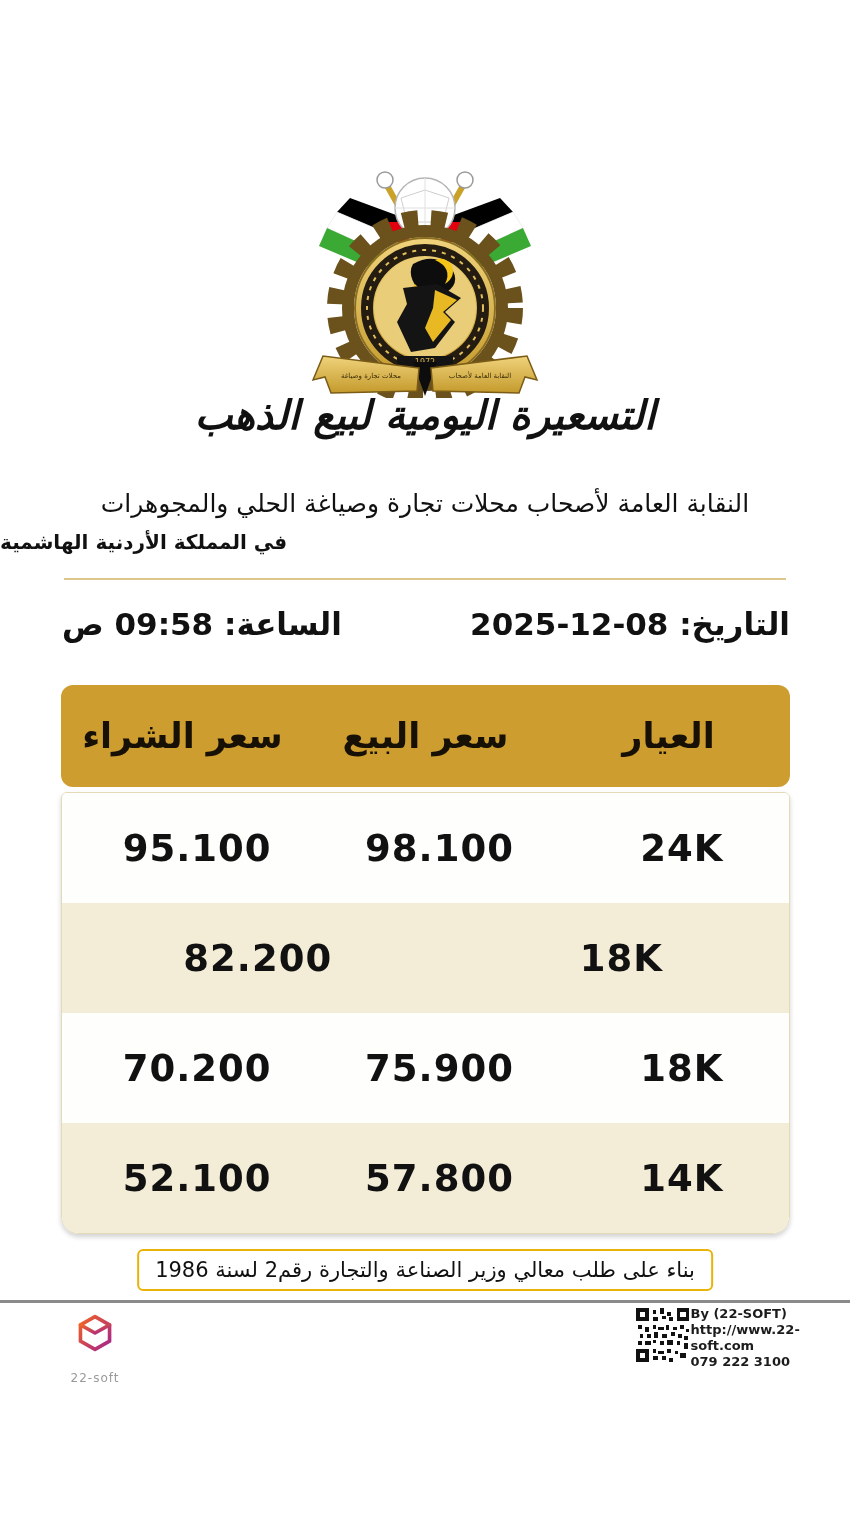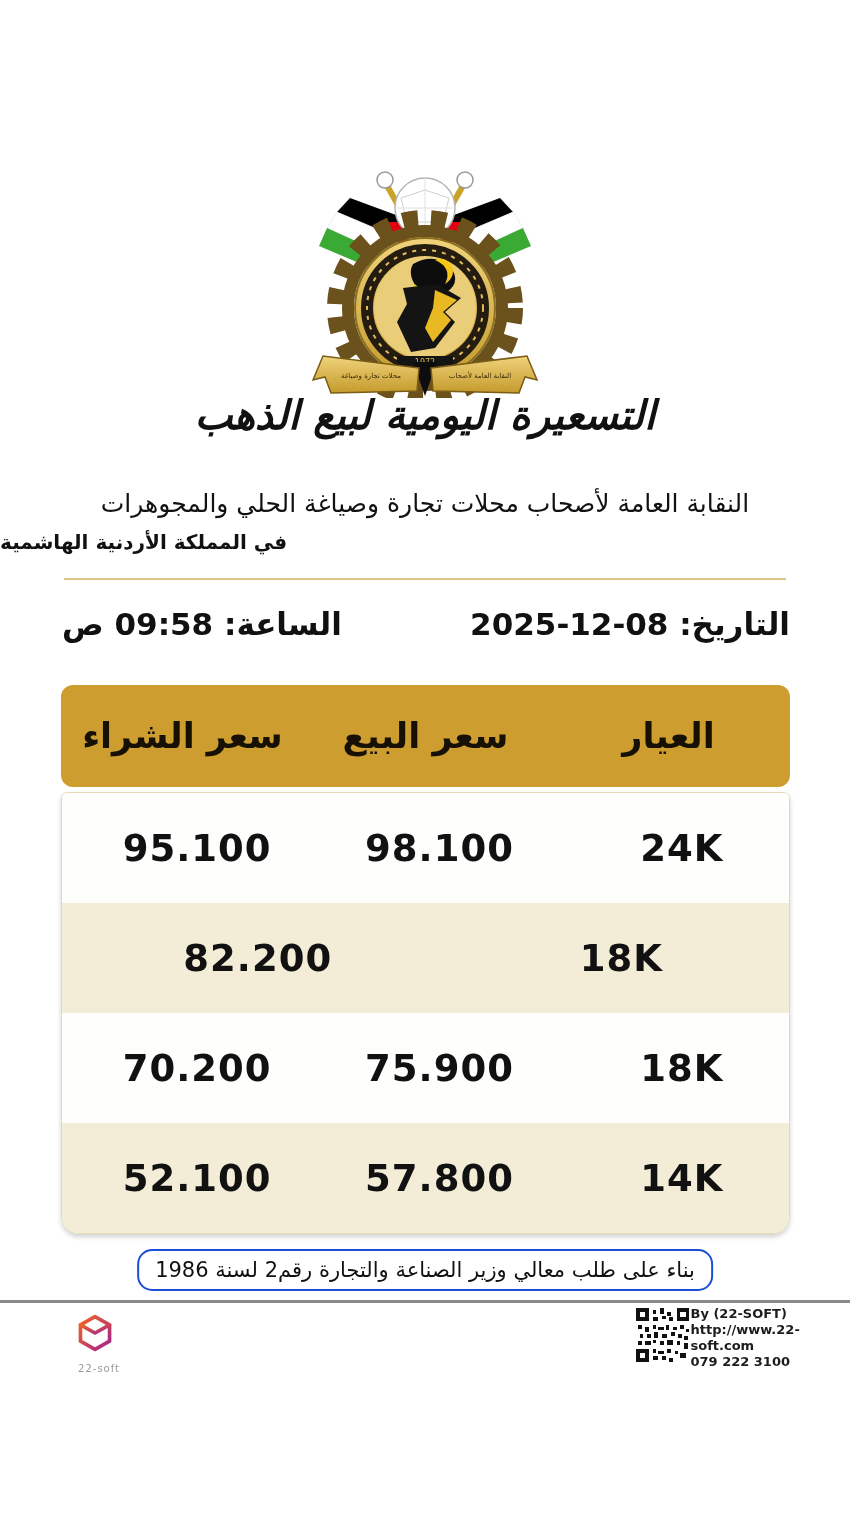--- a/index.html
+++ b/index.html
@@ -40,28 +40,28 @@
   }
   .trow { display:flex; direction:rtl; align-items:center; height:110px;
           font-size:37px; font-weight:700; }
   .trow .td { flex:1; text-align:center; letter-spacing:1px;margin-left:28px; }
   .row-white { background:#FEFEFC; }
   .row-beige { background:#F3EDD8; }
 
   
   .note-box {
     position:absolute; top:1249px; left:50%; transform:translateX(-50%);
-    border:2px solid #1d4ed8; border-radius:15px; padding:7px 16px;
+    border:2px solid #eab308; border-radius:6px; padding:7px 16px;
     font-size:21px; font-weight:500; white-space:nowrap; background:#fff;
   }
 
   
   .bottom-line { position:absolute; top:1300px; left:0; width:850px; height:3px; background:#8A8A8A; }
   .brand-left  { position:absolute; top:1313px; left:70px; width:50px; text-align:center; direction:ltr; }
-  .brand-left .caption { font-size:10px; color:#9a9a9a; letter-spacing:1px; margin-top:6px;text-align:right; }
+  .brand-left .caption { font-size:12px; color:#9a9a9a; letter-spacing:1px; margin-top:14px; }
   .credit { position:absolute; top:1306px; left:636px; display:flex; gap:1px; direction:ltr; align-items:flex-start; }
   .credit-text { font-size:13px; font-weight:700; color:#1c1c1c; line-height:16px; text-align:left;
                  font-family:"DejaVu Sans", sans-serif; }
 </style>
 </head>
 <body>
 
 <div class="page">
 
   <div class="emblem">

